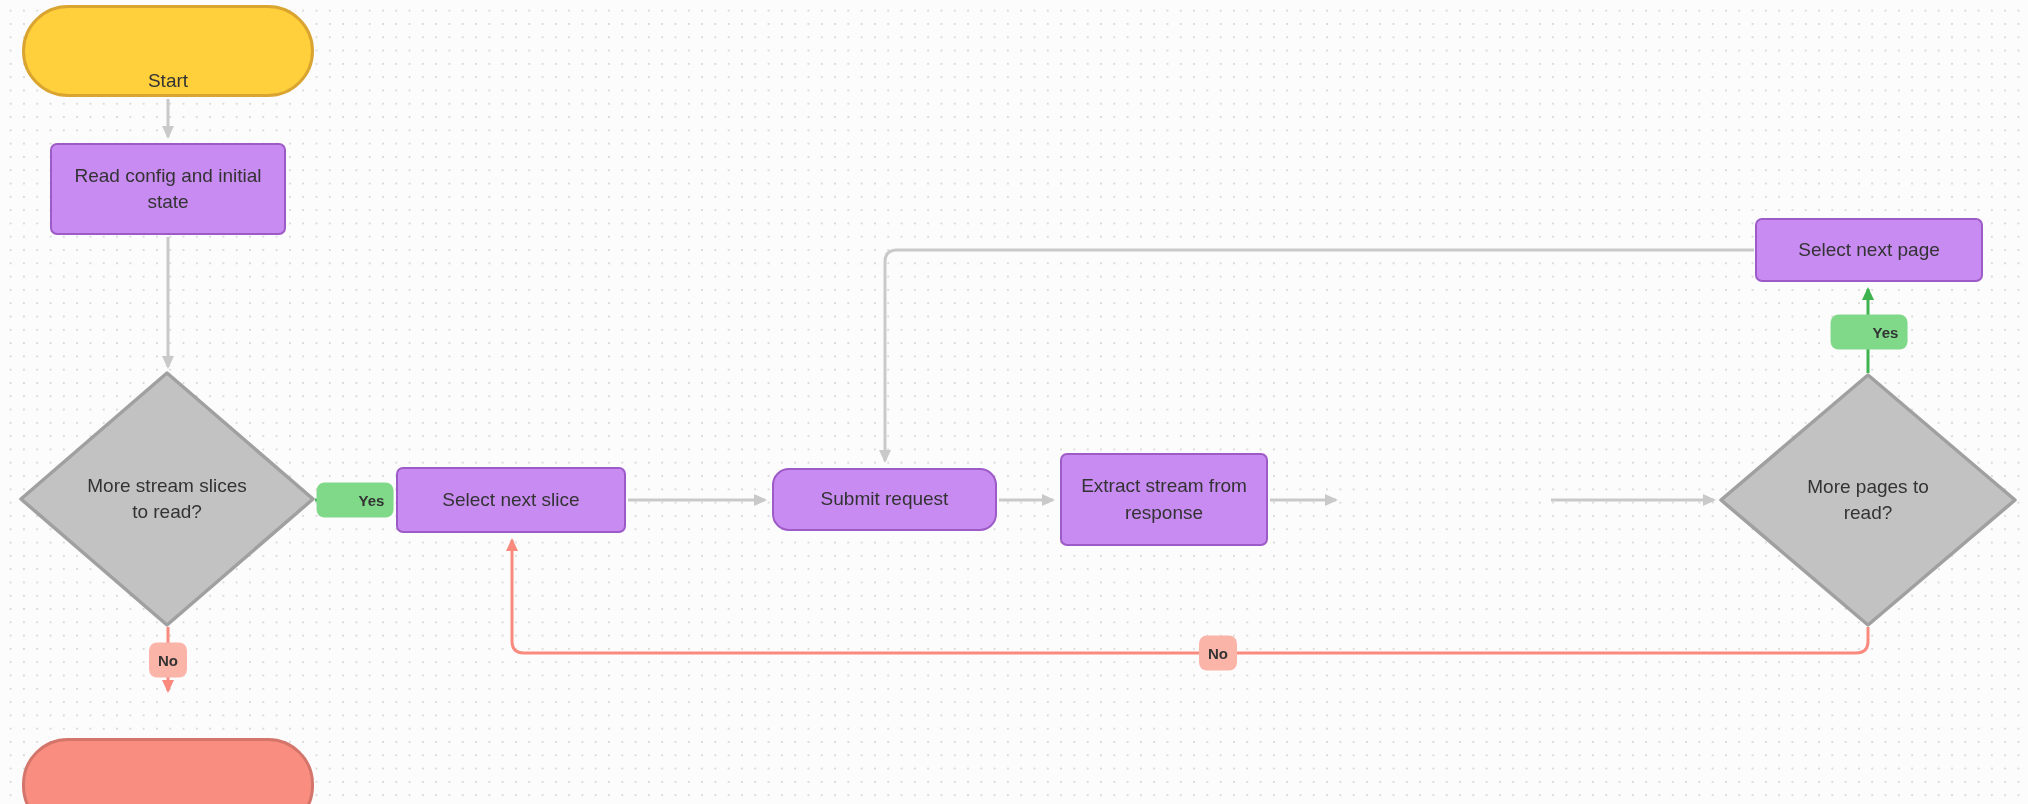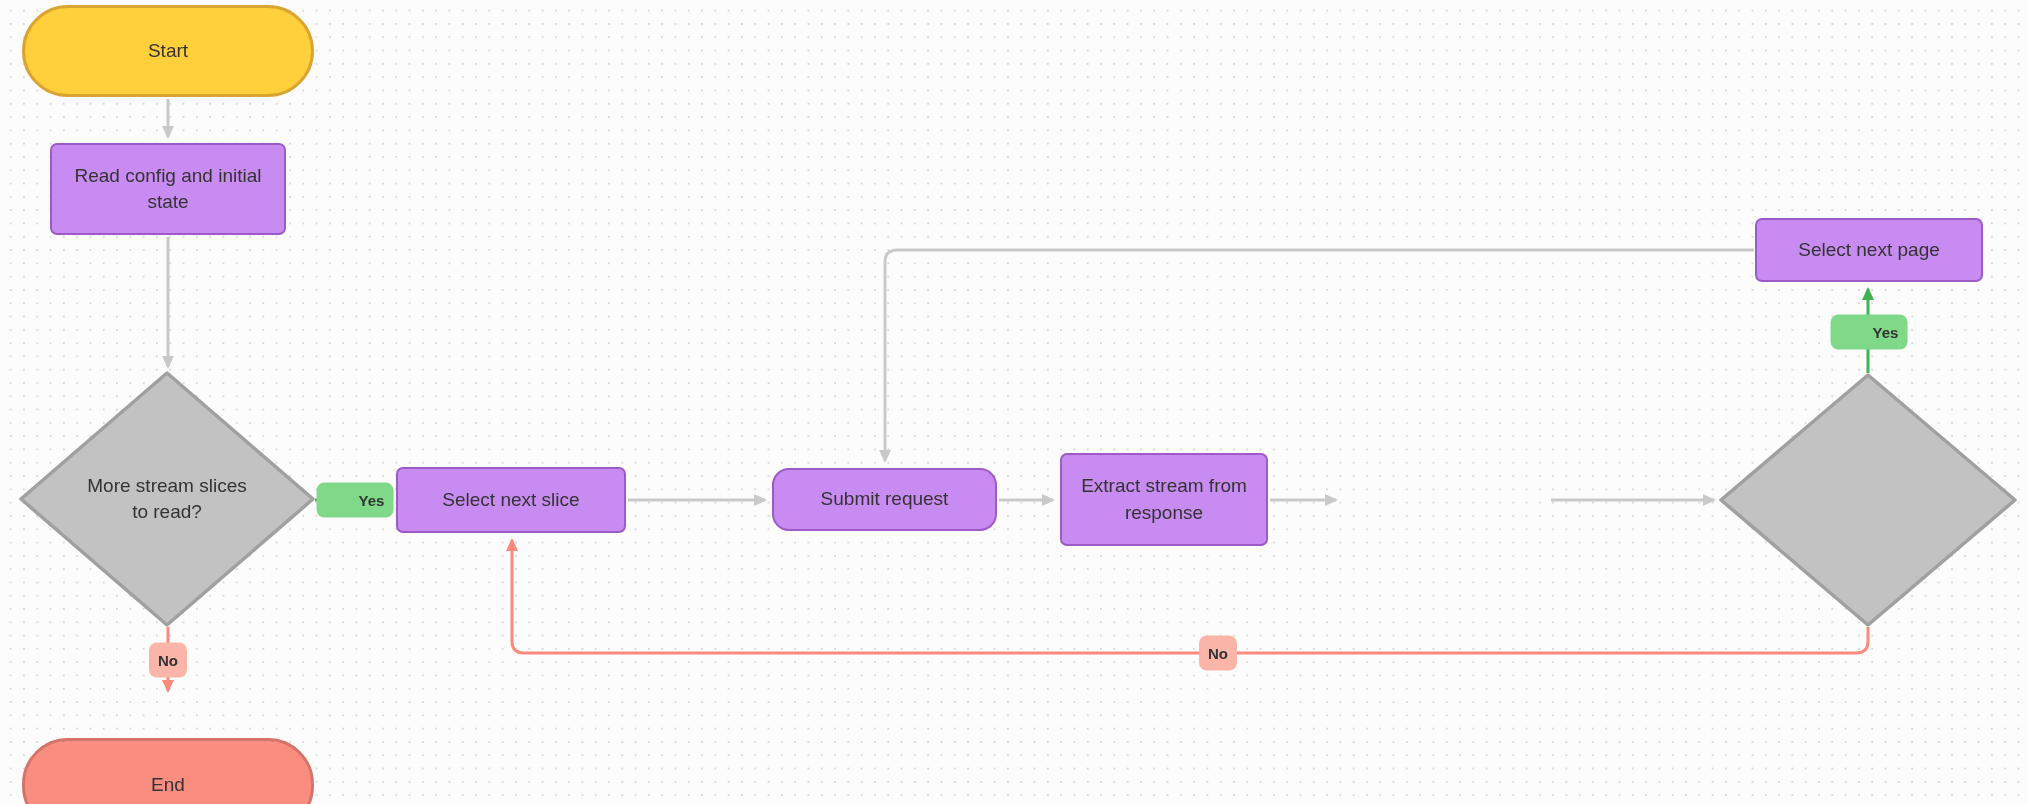--- a/index.html
+++ b/index.html
@@ -29,21 +29,21 @@
   .edge-green{stroke:var(--line-green);}
   .edge-red{stroke:var(--line-red);}
   .mk-gray{fill:var(--line-gray);}
   .mk-green{fill:var(--line-green);}
   .mk-red{fill:var(--line-red);}
   .dshape-1{fill:var(--decision-fill);stroke:var(--decision-border);stroke-width:3.5px;stroke-linejoin:round;}
   .node{
     position:absolute;z-index:2;display:flex;align-items:center;justify-content:center;
     text-align:center;color:var(--text);font-size:19px;line-height:1.38;box-sizing:border-box;
   }
-  .terminal{border-radius:46px;border:3px solid;}
+  .terminal{border-radius:46px;border:3px solid;align-items:flex-end;}
   .terminal.start{background:var(--yellow-fill);border-color:var(--yellow-border);}
   .terminal.end{background:var(--end-fill);border-color:var(--end-border);}
   .process{
     background:var(--purple-fill);border:2.5px solid var(--purple-border);border-radius:7px;
   }
   .decision-text{
     position:absolute;z-index:2;display:flex;align-items:center;justify-content:center;
     text-align:center;color:var(--text);font-size:19px;line-height:1.38;
   }
   .edge-label{
@@ -108,20 +108,23 @@
 
   <div class="node process" style="left:772px;top:468px;width:225px;height:63px;border-radius:17px;">
     <span>Submit request</span>
   </div>
 
   <div class="node process" style="left:1060px;top:453px;width:208px;height:93px;">
     <span>Extract stream from response</span>
   </div>
 
 
+  <div class="decision-text" style="left:1783px;top:440px;width:170px;height:120px;">
+    <span>More pages to read?</span>
+  </div>
 
   <div class="node process" style="left:1755px;top:218px;width:228px;height:64px;">
     <span>Select next page</span>
   </div>
 
   <div class="node terminal end" style="left:22px;top:698px;width:292px;height:94px;margin-top:40px;">
     <span>End</span>
   </div>
 
   <div class="edge-label green" style="left:355px;top:500px;">

